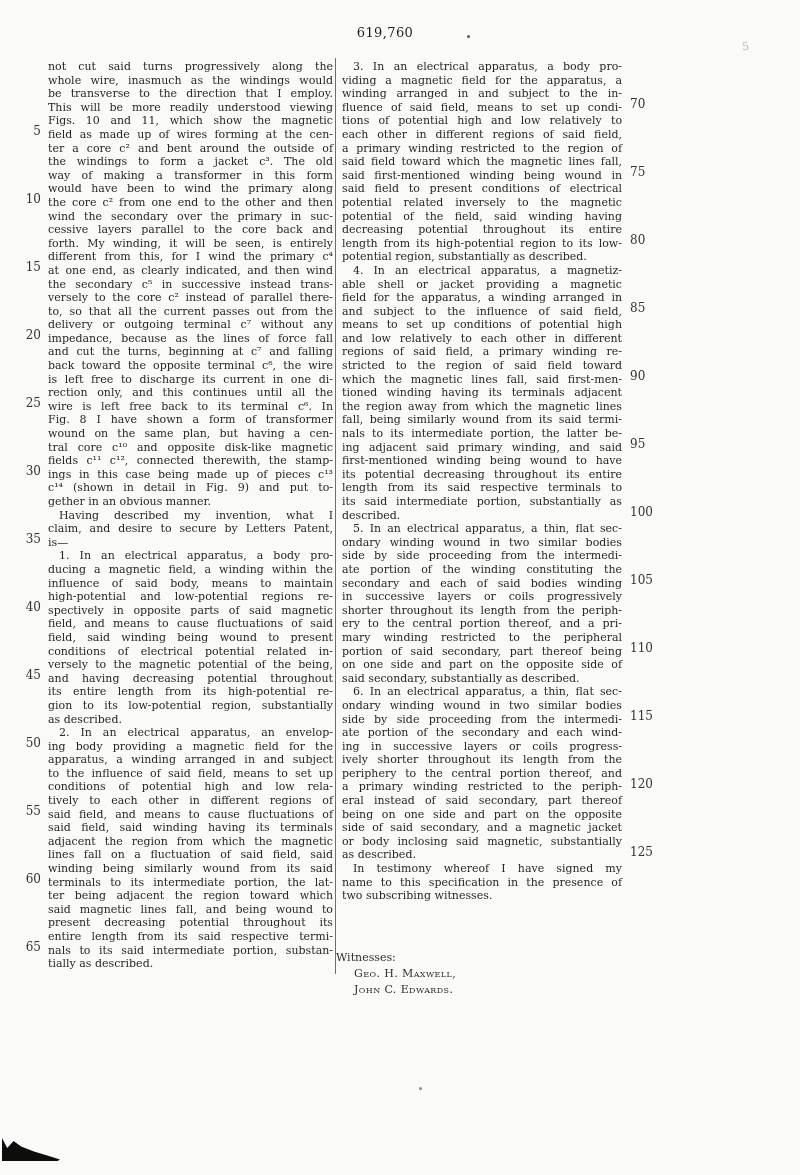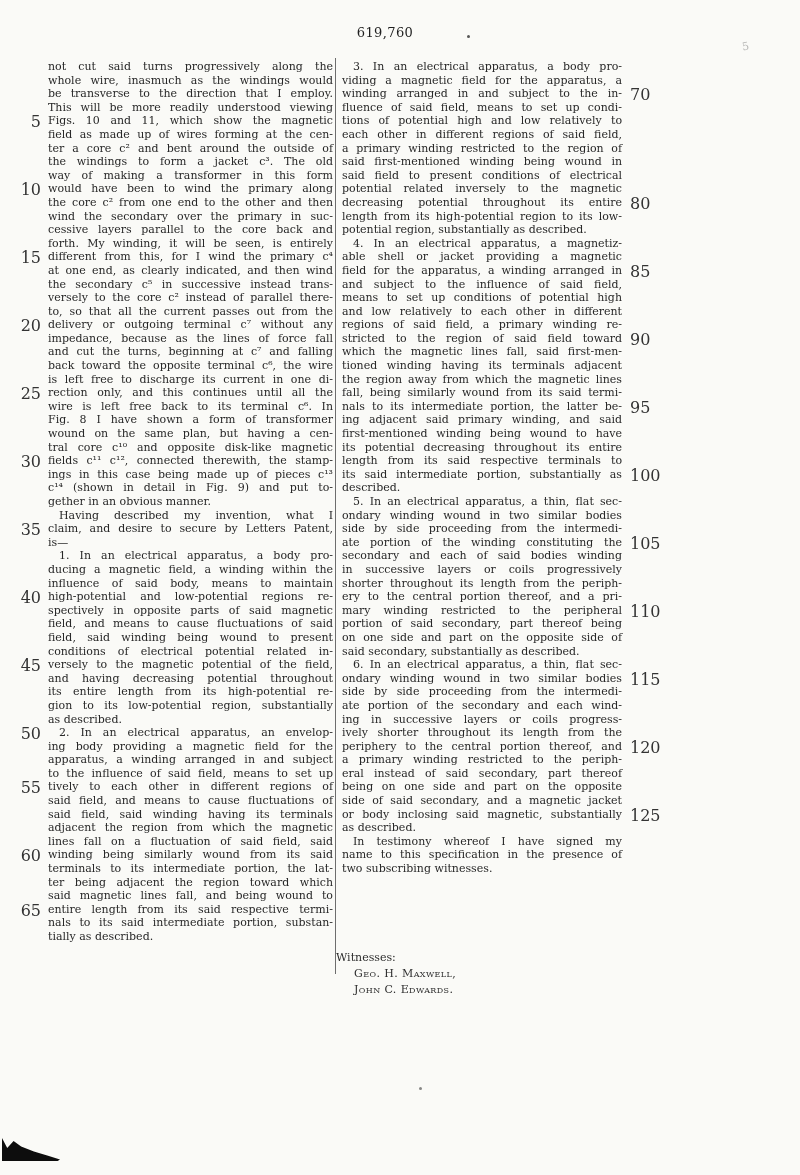--- a/index.html
+++ b/index.html
@@ -32,21 +32,21 @@
   }
   .col-left{left:48px;width:285px;}
   .col-right{left:342px;width:280px;}
   .tline{
     height:13.6px;overflow:visible;position:relative;
     text-align:justify;text-align-last:justify;white-space:nowrap;
   }
   .tline.nojust{text-align-last:left;}
   .tline.indent{text-indent:11px;}
   .lnum{
-    position:absolute;top:1px;font-size:16px;color:#333;
+    position:absolute;top:11px;font-size:12px;color:#333;
     white-space:nowrap;
   }
   .col-left .lnum{right:calc(100% + 7px);}
   .col-right .lnum{left:calc(100% + 8px);}
   .sig{
     position:absolute;top:928px;left:372px;width:280px;
     text-align:center;font-size:12.5px;letter-spacing:1.3px;color:#303030;
   }
   .witnesses{position:absolute;top:951px;left:336px;font-size:11px;color:#2d2d2d;}
   .wit-label{margin-bottom:2px;}
@@ -112,54 +112,58 @@
       <div class="tline"><span class="ltext">claim, and desire to secure by Letters Patent,</span><span class="lnum">35</span></div>
       <div class="tline nojust"><span class="ltext">is—</span></div>
       <div class="tline indent"><span class="ltext">1. In an electrical apparatus, a body pro-</span></div>
       <div class="tline"><span class="ltext">ducing a magnetic field, a winding within the</span></div>
       <div class="tline"><span class="ltext">influence of said body, means to maintain</span></div>
       <div class="tline"><span class="ltext">high-potential and low-potential regions re-</span><span class="lnum">40</span></div>
       <div class="tline"><span class="ltext">spectively in opposite parts of said magnetic</span></div>
       <div class="tline"><span class="ltext">field, and means to cause fluctuations of said</span></div>
       <div class="tline"><span class="ltext">field, said winding being wound to present</span></div>
       <div class="tline"><span class="ltext">conditions of electrical potential related in-</span></div>
-      <div class="tline"><span class="ltext">versely to the magnetic potential of the field,</span><span class="lnum">45</span></div>
+      <div class="tline"><span class="ltext">versely to the magnetic potential of the being,</span><span class="lnum">45</span></div>
       <div class="tline"><span class="ltext">and having decreasing potential throughout</span></div>
       <div class="tline"><span class="ltext">its entire length from its high-potential re-</span></div>
       <div class="tline"><span class="ltext">gion to its low-potential region, substantially</span></div>
       <div class="tline nojust"><span class="ltext">as described.</span></div>
       <div class="tline indent"><span class="ltext">2. In an electrical apparatus, an envelop-</span><span class="lnum">50</span></div>
       <div class="tline"><span class="ltext">ing body providing a magnetic field for the</span></div>
       <div class="tline"><span class="ltext">apparatus, a winding arranged in and subject</span></div>
       <div class="tline"><span class="ltext">to the influence of said field, means to set up</span></div>
+      <div class="tline"><span class="ltext">conditions of potential high and low rela-</span></div>
       <div class="tline"><span class="ltext">tively to each other in different regions of</span><span class="lnum">55</span></div>
       <div class="tline"><span class="ltext">said field, and means to cause fluctuations of</span></div>
       <div class="tline"><span class="ltext">said field, said winding having its terminals</span></div>
       <div class="tline"><span class="ltext">adjacent the region from which the magnetic</span></div>
       <div class="tline"><span class="ltext">lines fall on a fluctuation of said field, said</span></div>
       <div class="tline"><span class="ltext">winding being similarly wound from its said</span><span class="lnum">60</span></div>
       <div class="tline"><span class="ltext">terminals to its intermediate portion, the lat-</span></div>
       <div class="tline"><span class="ltext">ter being adjacent the region toward which</span></div>
       <div class="tline"><span class="ltext">said magnetic lines fall, and being wound to</span></div>
+      <div class="tline"><span class="ltext">present decreasing potential throughout its</span></div>
       <div class="tline"><span class="ltext">entire length from its said respective termi-</span><span class="lnum">65</span></div>
       <div class="tline"><span class="ltext">nals to its said intermediate portion, substan-</span></div>
       <div class="tline nojust"><span class="ltext">tially as described.</span></div>
     </div>
 
   <div class="col col-right" id="col-right">
       <div class="tline indent"><span class="ltext">3. In an electrical apparatus, a body pro-</span></div>
       <div class="tline"><span class="ltext">viding a magnetic field for the apparatus, a</span></div>
       <div class="tline"><span class="ltext">winding arranged in and subject to the in-</span><span class="lnum">70</span></div>
       <div class="tline"><span class="ltext">fluence of said field, means to set up condi-</span></div>
       <div class="tline"><span class="ltext">tions of potential high and low relatively to</span></div>
       <div class="tline"><span class="ltext">each other in different regions of said field,</span></div>
       <div class="tline"><span class="ltext">a primary winding restricted to the region of</span></div>
+      <div class="tline"><span class="ltext">said field toward which the magnetic lines fall,</span><span class="lnum">75</span></div>
       <div class="tline"><span class="ltext">said first-mentioned winding being wound in</span></div>
       <div class="tline"><span class="ltext">said field to present conditions of electrical</span></div>
       <div class="tline"><span class="ltext">potential related inversely to the magnetic</span></div>
+      <div class="tline"><span class="ltext">potential of the field, said winding having</span></div>
       <div class="tline"><span class="ltext">decreasing potential throughout its entire</span><span class="lnum">80</span></div>
       <div class="tline"><span class="ltext">length from its high-potential region to its low-</span></div>
       <div class="tline nojust"><span class="ltext">potential region, substantially as described.</span></div>
       <div class="tline indent"><span class="ltext">4. In an electrical apparatus, a magnetiz-</span></div>
       <div class="tline"><span class="ltext">able shell or jacket providing a magnetic</span></div>
       <div class="tline"><span class="ltext">field for the apparatus, a winding arranged in</span><span class="lnum">85</span></div>
       <div class="tline"><span class="ltext">and subject to the influence of said field,</span></div>
       <div class="tline"><span class="ltext">means to set up conditions of potential high</span></div>
       <div class="tline"><span class="ltext">and low relatively to each other in different</span></div>
       <div class="tline"><span class="ltext">regions of said field, a primary winding re-</span></div>

